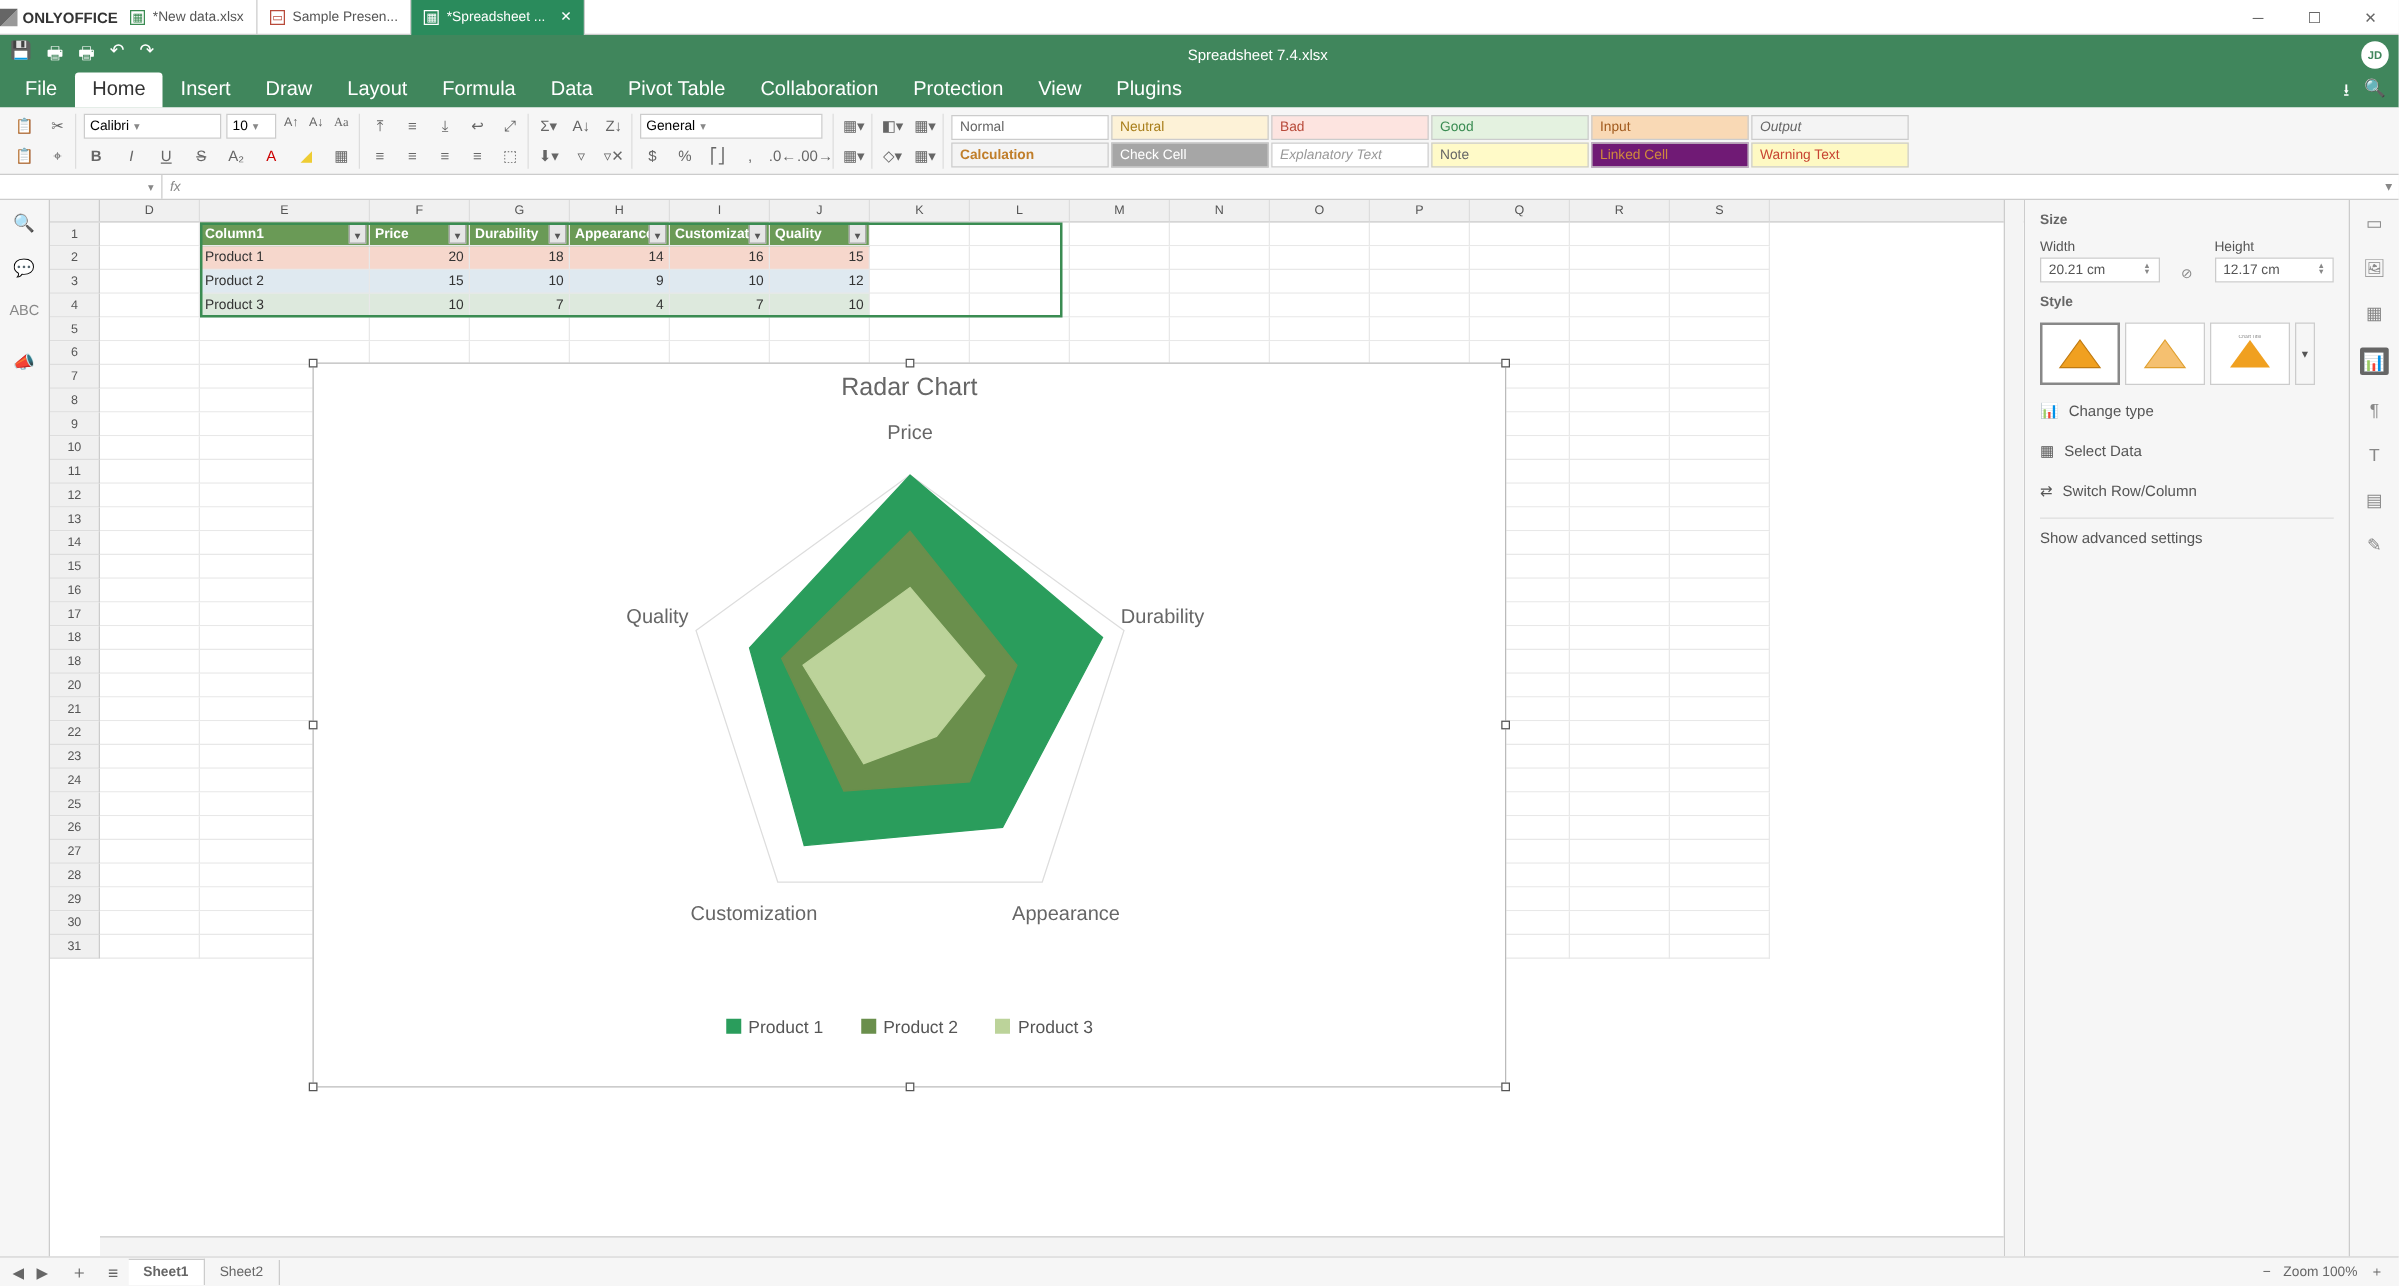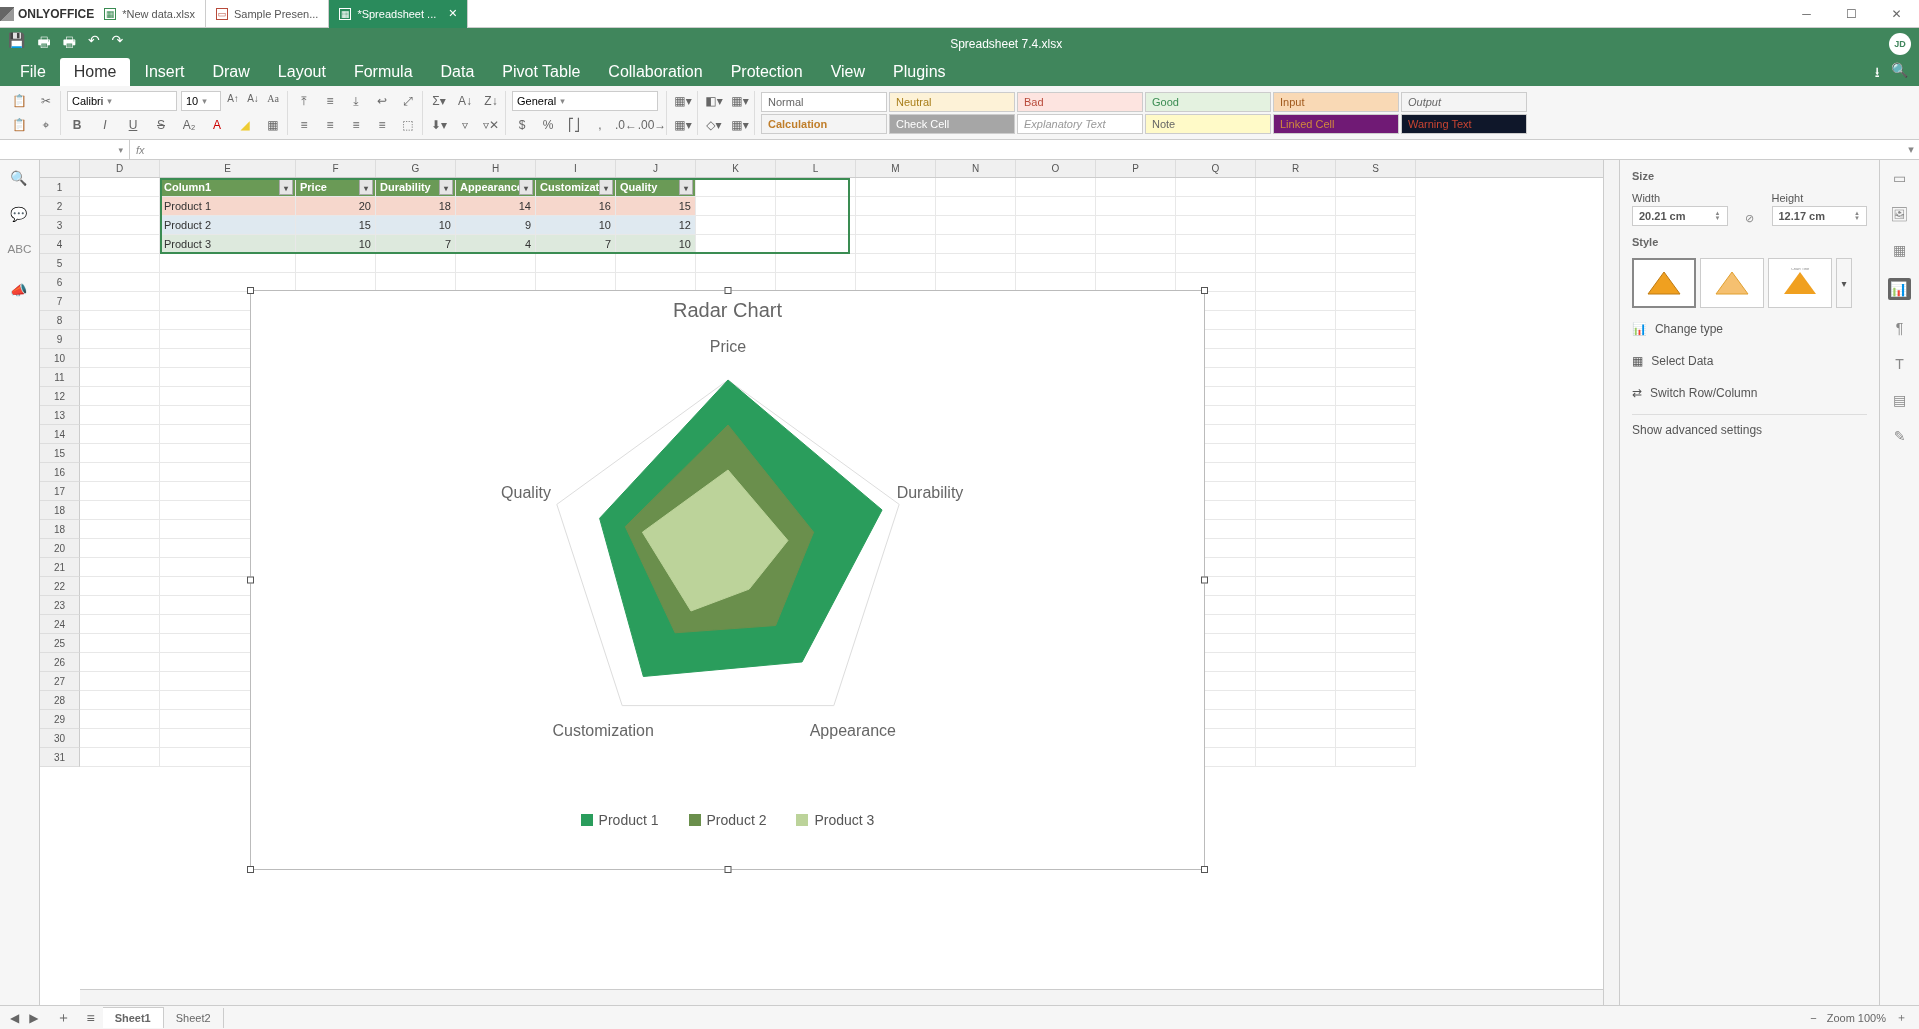--- a/index.html
+++ b/index.html
@@ -35,21 +35,21 @@
 .stylebox.neutral { background: #fdf2d7; color: #a87e1a; }
 .stylebox.bad { background: #fde4e0; color: #b84a3a; }
 .stylebox.good { background: #e4f2e0; color: #3a8c52; }
 .stylebox.input { background: #f9d9b5; color: #a15a1d; }
 .stylebox.output { background: #f4f4f4; color: #666; font-style: italic; }
 .stylebox.calc { background: #f4f4f4; color: #c07e2a; font-weight: bold; }
 .stylebox.checkcell { background: #a6a6a6; color: #fff; }
 .stylebox.explan { font-style: italic; color: #999; background:#fff; }
 .stylebox.note { background: #fffac8; color: #666; }
 .stylebox.linked { color: #d08a3c; background:#701a75; }
-.stylebox.warn { color: #c84432; background:#0f172a; }
+.stylebox.warn { color: #c84432; background:#fef9c3; }
 .refbar { background: #fff; border-bottom: 1px solid #ccc; height: 20px; display: flex; align-items: center; }
 .refbar .namebox { width: 130px; border-right: 1px solid #ccc; padding: 0 6px; font-size: 11px; height: 100%; display: flex; align-items: center; }
 .refbar .fx { padding: 0 6px; color: #888; font-style: italic; font-size: 11px; }
 .workarea { display: flex; height: calc(1029px - 28px - 32px - 26px - 54px - 20px - 24px); }
 .leftbar { width: 40px; background: #f6f6f6; border-right: 1px solid #ccc; display: flex; flex-direction: column; align-items: center; padding-top: 10px; gap: 20px; color: #888; font-size: 14px; }
 .leftbar div { cursor: pointer; }
 .sheetarea { flex: 1; display: flex; flex-direction: column; position: relative; }
 .gridwrap { flex: 1; position: relative; background: #fff; overflow: hidden; }
 .colhead { display: flex; height: 18px; background: #f0f0f0; border-bottom: 1px solid #ccc; position: sticky; top: 0; }
 .corner { width: 40px; border-right: 1px solid #ccc; background: #f0f0f0; }
@@ -75,21 +75,21 @@
 .chart-title { text-align: center; font-size: 20px; color: #666; padding: 8px 0; }
 .chartlegend { display: flex; justify-content: center; gap: 30px; padding: 10px 0; font-size: 14px; color: #555; }
 .lg { display: flex; align-items: center; gap: 6px; }
 .lg span.sw { width: 12px; height: 12px; }
 .scrollbars { position: absolute; right: 0; top: 0; bottom: 0; width: 16px; background: #f4f4f4; border-left: 1px solid #ccc; }
 .scrollbars-h { position: absolute; left: 40px; right: 16px; bottom: 0; height: 16px; background: #f4f4f4; border-top: 1px solid #ccc; }
 .rightpanel { width: 260px; background: #f6f6f6; border-left: 1px solid #ccc; padding: 10px 12px; display: flex; flex-direction: column; gap: 10px; color: #555; font-size: 11px; }
 .rightpanel h4 { font-size: 11px; font-weight: bold; color: #666; }
 .sizeinputs { display: flex; gap: 12px; align-items: end; }
 .sizein { display: flex; flex-direction: column; gap: 2px; flex: 1; }
-.sizein .inp { border: 1px solid #ccc; background: #fff; padding: 3px 6px; display: flex; align-items: center; justify-content: space-between; font-size: 11px; font-weight: bold; }
+.sizein .inp { border: 1px solid #ccc; background: #fff; padding: 3px 6px; display: flex; align-items: center; justify-content: space-between; font-size: 11px; }
 .spinner { display: flex; flex-direction: column; font-size: 6px; line-height: 5px; color: #888; }
 .lockicon { width: 14px; height: 14px; color: #888; width: 20px; text-align: center; }
 .stylegallery { display: flex; gap: 4px; }
 .styletile { width: 64px; height: 50px; background: #fff; border: 1px solid #ccc; cursor: pointer; position: relative; display: flex; align-items: center; justify-content: center; }
 .styletile.active { border: 2px solid #888; }
 .styletile svg { pointer-events: none; }
 .stylearrow { width: 16px; height: 50px; border: 1px solid #ccc; display: flex; align-items: center; justify-content: center; font-size: 10px; cursor: pointer; }
 .rp-link { display: flex; align-items: center; gap: 8px; color: #555; padding: 4px 0; cursor: pointer; font-size: 12px; }
 .rp-adv { padding: 8px 0; cursor: pointer; font-size: 12px; border-top: 1px solid #ddd; }
 .rightrail { width: 40px; background: #f6f6f6; border-left: 1px solid #ccc; display: flex; flex-direction: column; align-items: center; padding-top: 10px; gap: 20px; color: #888; font-size: 14px; }

